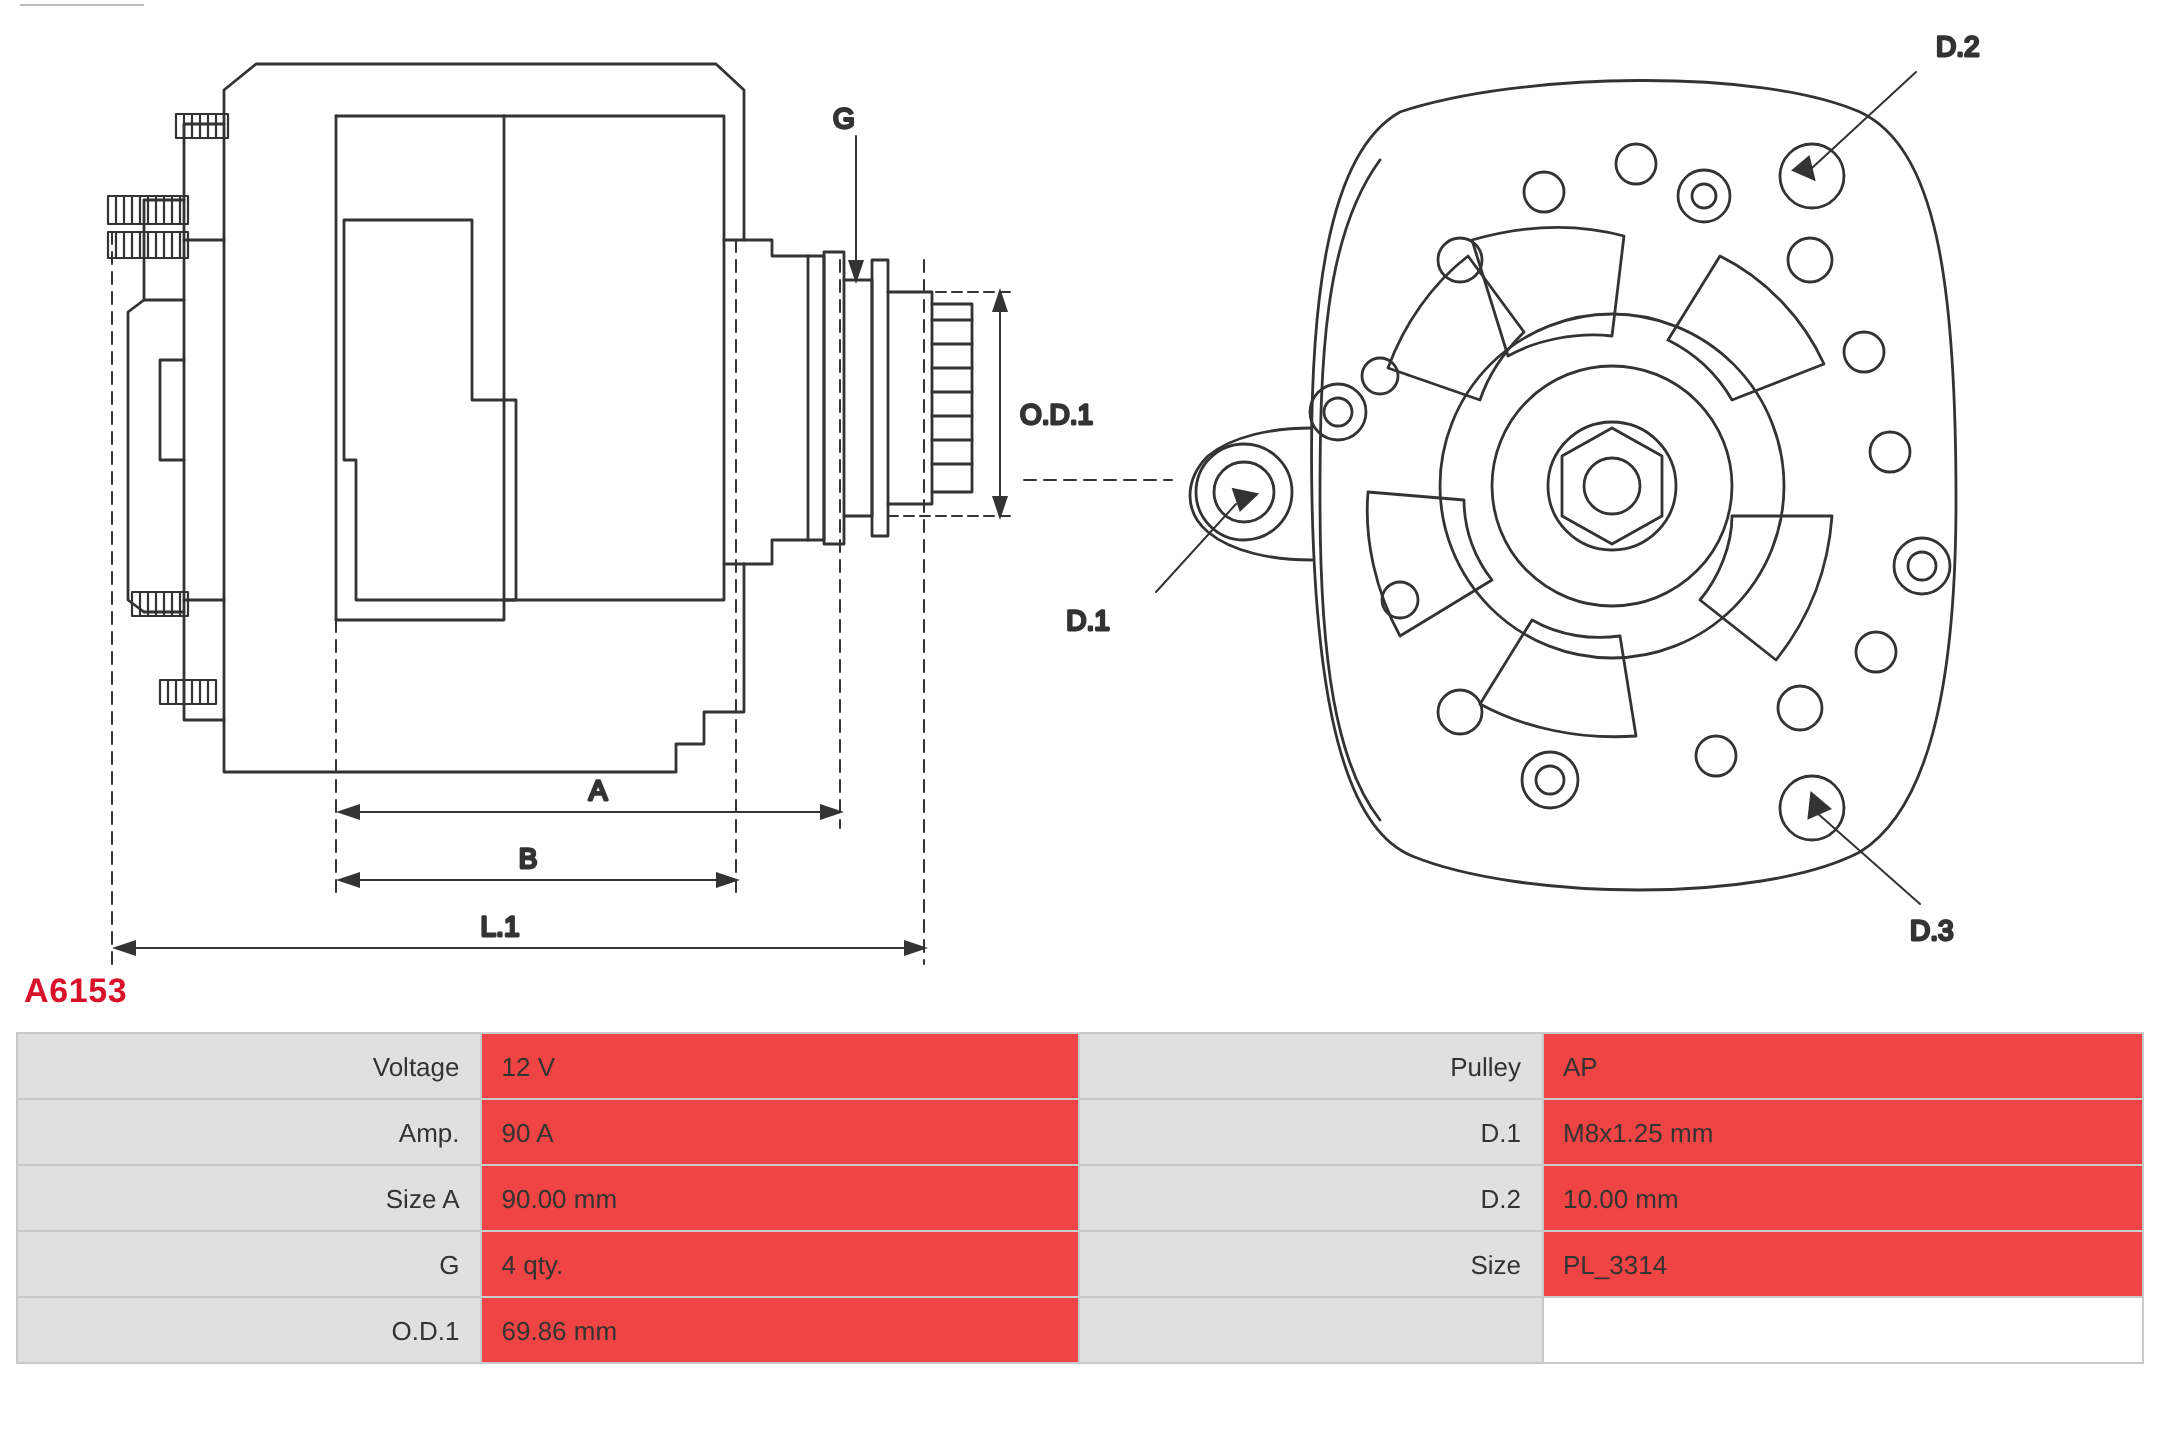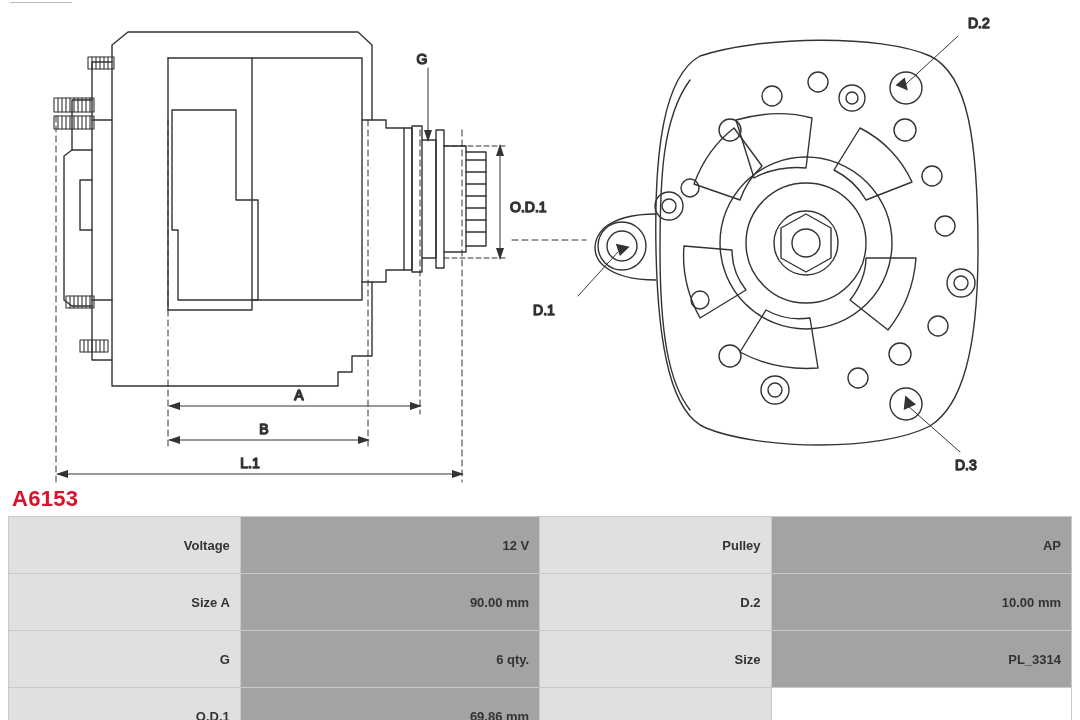--- a/index.html
+++ b/index.html
@@ -24,49 +24,48 @@
     position: absolute;
     left: 0;
     top: 0;
     width: 1080px;
     height: 490px;
   }
   .part-number {
     position: absolute;
     left: 12px;
     top: 486px;
-    font-size: 22px;
+    font-size: 17px;
     font-weight: bold;
     color: #d8122a;
     letter-spacing: 0.3px;
   }
   table.specs {
     position: absolute;
     left: 8px;
     top: 516px;
     width: 1064px;
     border-collapse: collapse;
     font-size: 13px;
   }
   table.specs td {
     border: 1px solid #c9c9c9;
     height: 32px;
-    padding: 12px 10px;
+    padding: 0 10px;
     vertical-align: middle;
-    font-weight: bold;
   }
   td.label {
     background: #e0e0e0;
     text-align: right;
     width: 220px;
     color: #333333;
   }
   td.value {
-    background: #a3a3a3;
-    text-align: right;
+    background: #ef4444;
+    text-align: left;
     width: 292px;
     color: #333333;
   }
   td.empty {
     background: #ffffff;
     border: 1px solid #c9c9c9;
   }
   td.empty-label {
     background: #e0e0e0;
   }
@@ -240,28 +239,34 @@
 
   <table class="specs">
     <tbody>
       <tr>
         <td class="label">Voltage</td>
         <td class="value">12 V</td>
         <td class="label">Pulley</td>
         <td class="value">AP</td>
       </tr>
       <tr>
+        <td class="label">Amp.</td>
+        <td class="value">90 A</td>
+        <td class="label">D.1</td>
+        <td class="value">M8x1.25 mm</td>
+      </tr>
+      <tr>
         <td class="label">Size A</td>
         <td class="value">90.00 mm</td>
         <td class="label">D.2</td>
         <td class="value">10.00 mm</td>
       </tr>
       <tr>
         <td class="label">G</td>
-        <td class="value">6 qty.</td>
+        <td class="value">4 qty.</td>
         <td class="label">Size</td>
         <td class="value">PL_3314</td>
       </tr>
       <tr>
         <td class="label">O.D.1</td>
         <td class="value">69.86 mm</td>
         <td class="empty-label"></td>
         <td class="empty"></td>
       </tr>
     </tbody>

